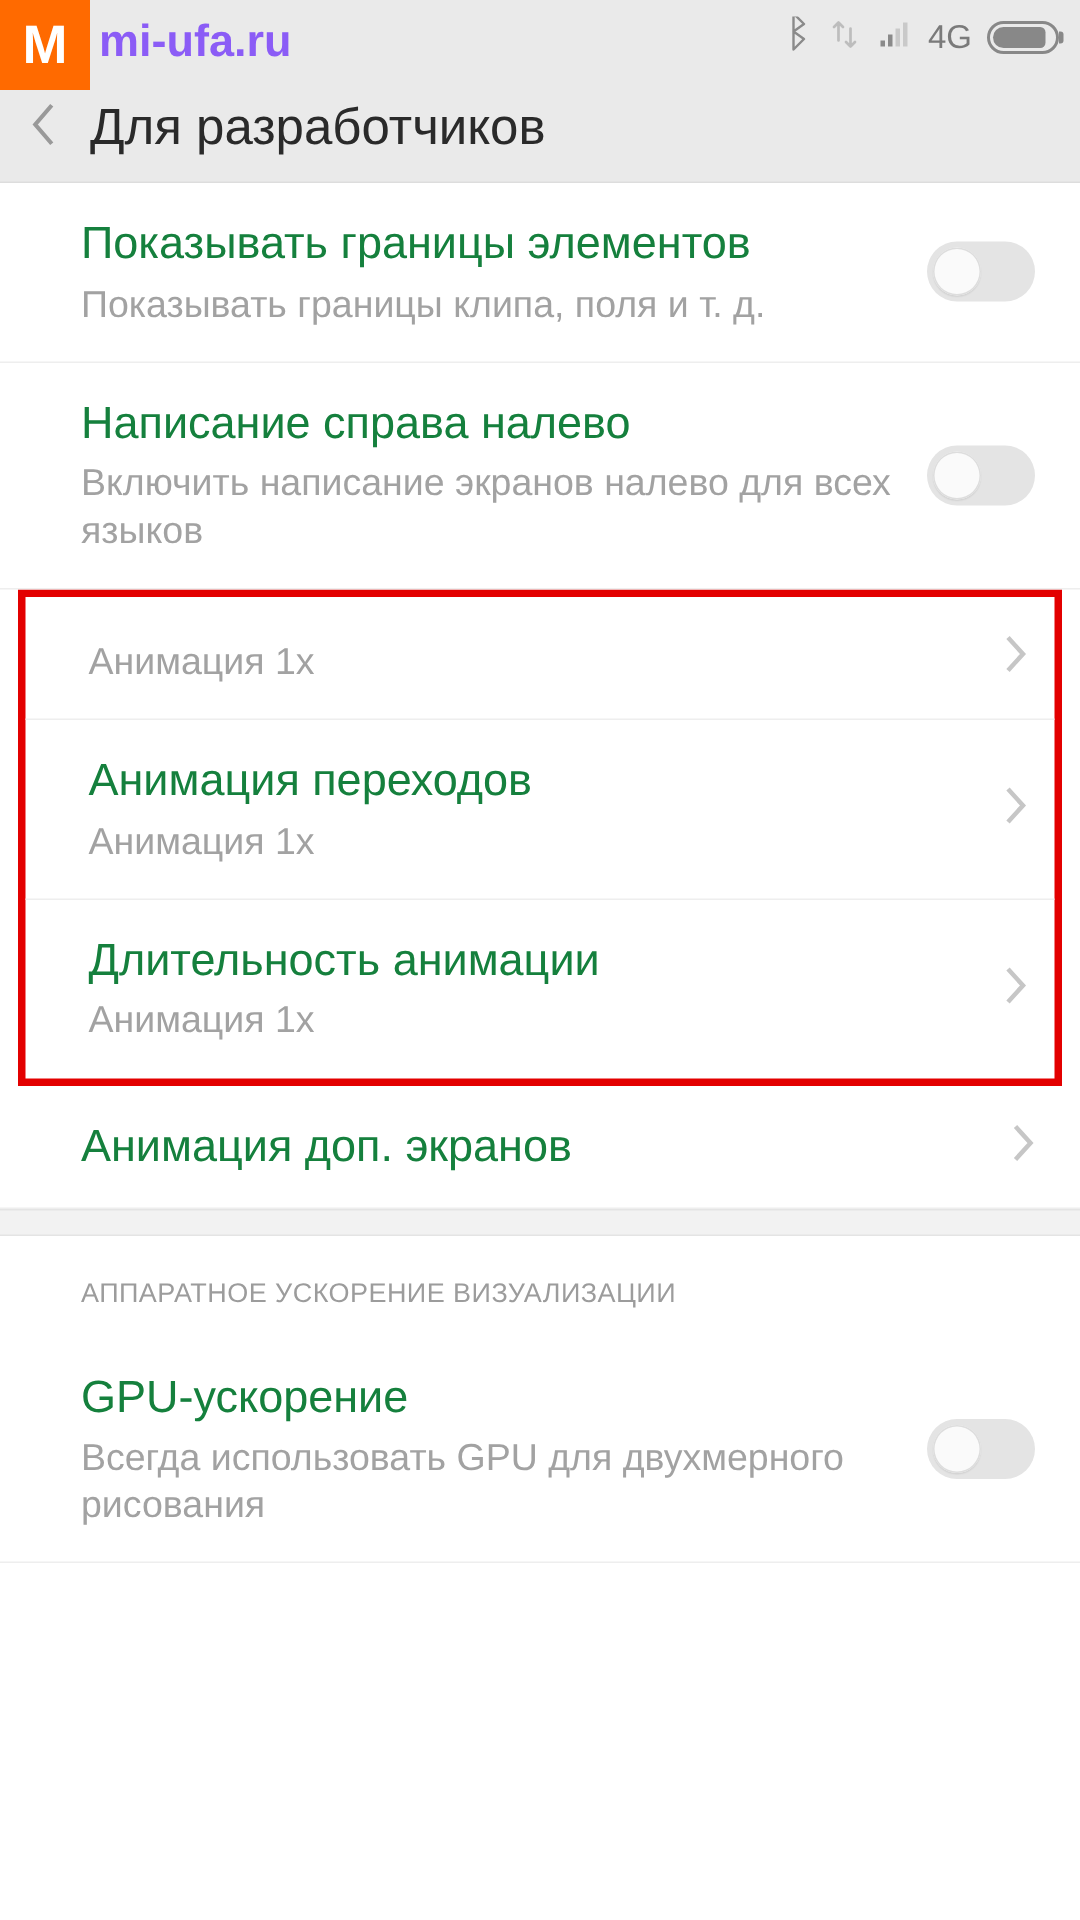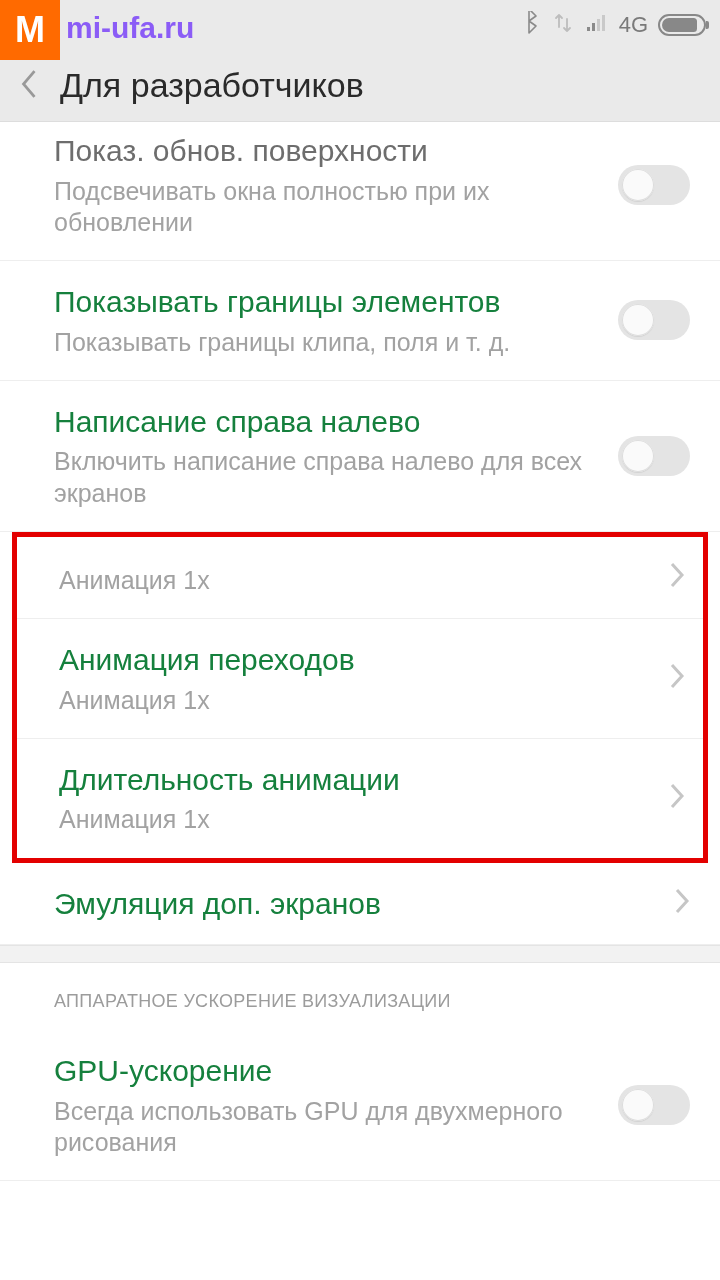--- a/index.html
+++ b/index.html
@@ -120,40 +120,33 @@
   <span class="back-chevron">
     <svg viewBox="0 0 24 36">
         <polyline points="18,4 6,18 18,32"></polyline>
       </svg>
   </span>
   <div class="header-title">Для разработчиков</div>
 </div>
 
 <div class="list">
 
-  <div class="row first">
-    <div class="row-text">
-      <div class="row-title">Показ. обнов. поверхности</div>
-      <div class="row-sub">Подсвечивать окна полностью при их обновлении</div>
-    </div>
-    <div class="toggle"></div>
-  </div>
 
   <div class="row">
     <div class="row-text">
       <div class="row-title">Показывать границы элементов</div>
       <div class="row-sub">Показывать границы клипа, поля и т. д.</div>
     </div>
     <div class="toggle"></div>
   </div>
 
   <div class="row">
     <div class="row-text">
       <div class="row-title">Написание справа налево</div>
-      <div class="row-sub">Включить написание справа налево для всех экранов</div>
+      <div class="row-sub">Включить написание экранов налево для всех языков</div>
     </div>
     <div class="toggle"></div>
   </div>
 
   <div class="highlight-box">
     <div class="row">
       <div class="row-text">
         <div class="row-sub">Анимация 1x</div>
       </div>
       <span class="chevron"><svg viewBox="0 0 16 28">
@@ -175,21 +168,21 @@
         <div class="row-sub">Анимация 1x</div>
       </div>
       <span class="chevron"><svg viewBox="0 0 16 28">
             <polyline points="3,3 13,14 3,25"></polyline>
           </svg></span>
     </div>
   </div>
 
   <div class="row">
     <div class="row-text">
-      <div class="row-title">Эмуляция доп. экранов</div>
+      <div class="row-title">Анимация доп. экранов</div>
     </div>
     <span class="chevron"><svg viewBox="0 0 16 28">
           <polyline points="3,3 13,14 3,25"></polyline>
         </svg></span>
   </div>
 
   <div class="section-gap"></div>
   <div class="section-header">АППАРАТНОЕ УСКОРЕНИЕ ВИЗУАЛИЗАЦИИ</div>
 
   <div class="row">

